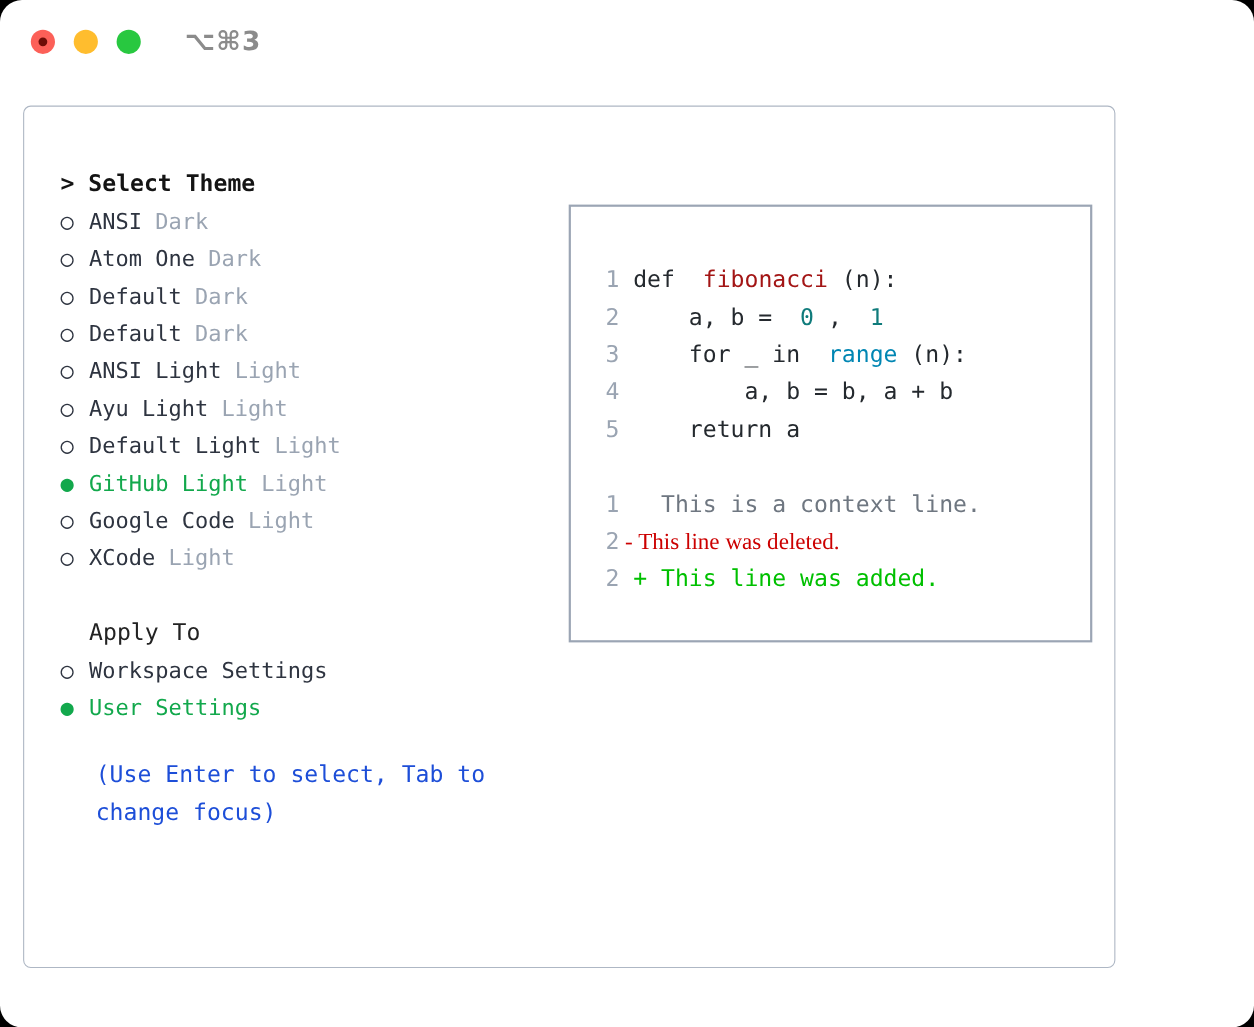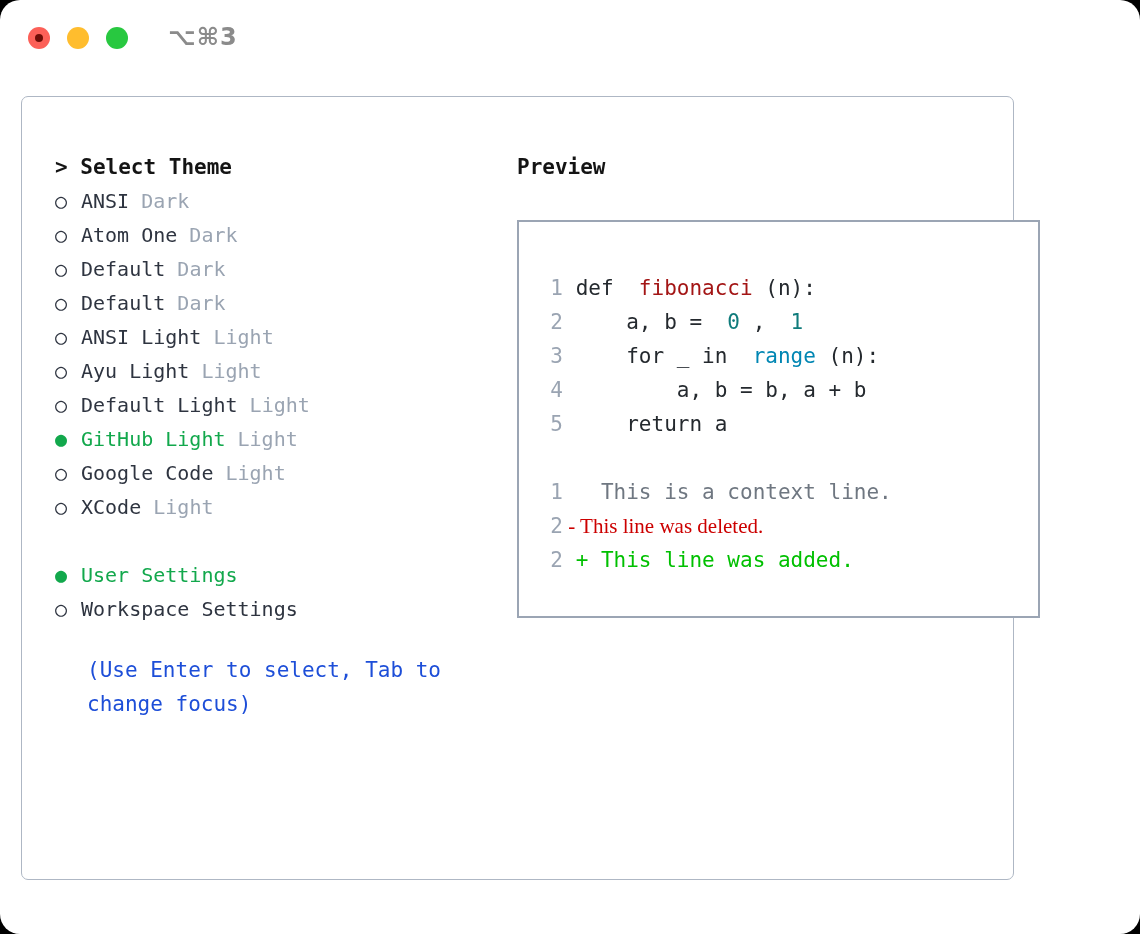--- a/index.html
+++ b/index.html
@@ -156,21 +156,21 @@
   
   .right-col {
     position: absolute;
     left: 479px;
     top: 53px;
     width: 490px;
   }
 
   .preview-box {
     margin-top: 36px;
-    width: 523px;
+    width: 476px;
     height: 398px;
     border: 2px solid #9ba5b4;
     box-sizing: border-box;
     background: #ffffff;
     position: relative;
   }
 
   .code {
     position: absolute;
     left: 18px;
@@ -224,30 +224,30 @@
             <div class="opt-row"><span class="opt-marker">○</span><span class="opt-label">ANSI Light</span><span class="opt-tag"> Light</span></div>
             <div class="opt-row"><span class="opt-marker">○</span><span class="opt-label">Ayu Light</span><span class="opt-tag"> Light</span></div>
             <div class="opt-row"><span class="opt-marker">○</span><span class="opt-label">Default Light</span><span class="opt-tag"> Light</span></div>
             <div class="opt-row selected"><span class="opt-marker">●</span><span class="opt-label">GitHub Light</span><span class="opt-tag"> Light</span></div>
             <div class="opt-row"><span class="opt-marker">○</span><span class="opt-label">Google Code</span><span class="opt-tag"> Light</span></div>
             <div class="opt-row"><span class="opt-marker">○</span><span class="opt-label">XCode</span><span class="opt-tag"> Light</span></div>
           </div>
 
         <div class="spacer-line"></div>
 
+        <div class="section-header sub" style="padding-left:26px;">Apply To</div>
         <div id="apply-list">
+            <div class="opt-row"><span class="opt-marker">○</span><span class="opt-label">Workspace Settings</span></div>
             <div class="opt-row selected"><span class="opt-marker">●</span><span class="opt-label">User Settings</span></div>
-            <div class="opt-row"><span class="opt-marker">○</span><span class="opt-label">Workspace Settings</span></div>
           </div>
 
         <div class="hint">(Use Enter to select, Tab to change focus)</div>
       </div>
 
       <div class="right-col">
-        <div class="section-header">Preview</div>
         <div class="preview-box">
           <div class="code" id="code-block"><div class="code-line"><span class="ln">1</span><span class="c-plain"> def </span><span class="c-func"> fibonacci</span><span class="c-plain"> (n):</span></div><div class="code-line"><span class="ln">2</span><span class="c-plain">     a, b = </span><span class="c-num"> 0</span><span class="c-plain"> , </span><span class="c-num"> 1</span></div><div class="code-line"><span class="ln">3</span><span class="c-plain">     for _ in </span><span class="c-call"> range</span><span class="c-plain"> (n):</span></div><div class="code-line"><span class="ln">4</span><span class="c-plain">         a, b = b, a + b</span></div><div class="code-line"><span class="ln">5</span><span class="c-plain">     return a</span></div><div class="code-gap"></div><div class="code-line"><span class="ln">1</span><span class="c-ctx">   This is a context line.</span></div><div class="code-line"><span class="ln">2</span><span class="c-del"> - This line was deleted.</span></div><div class="code-line"><span class="ln">2</span><span class="c-add"> + This line was added.</span></div></div>
         </div>
       </div>
 
     </div>
   </div>
 </div>
 
 </body></html>

